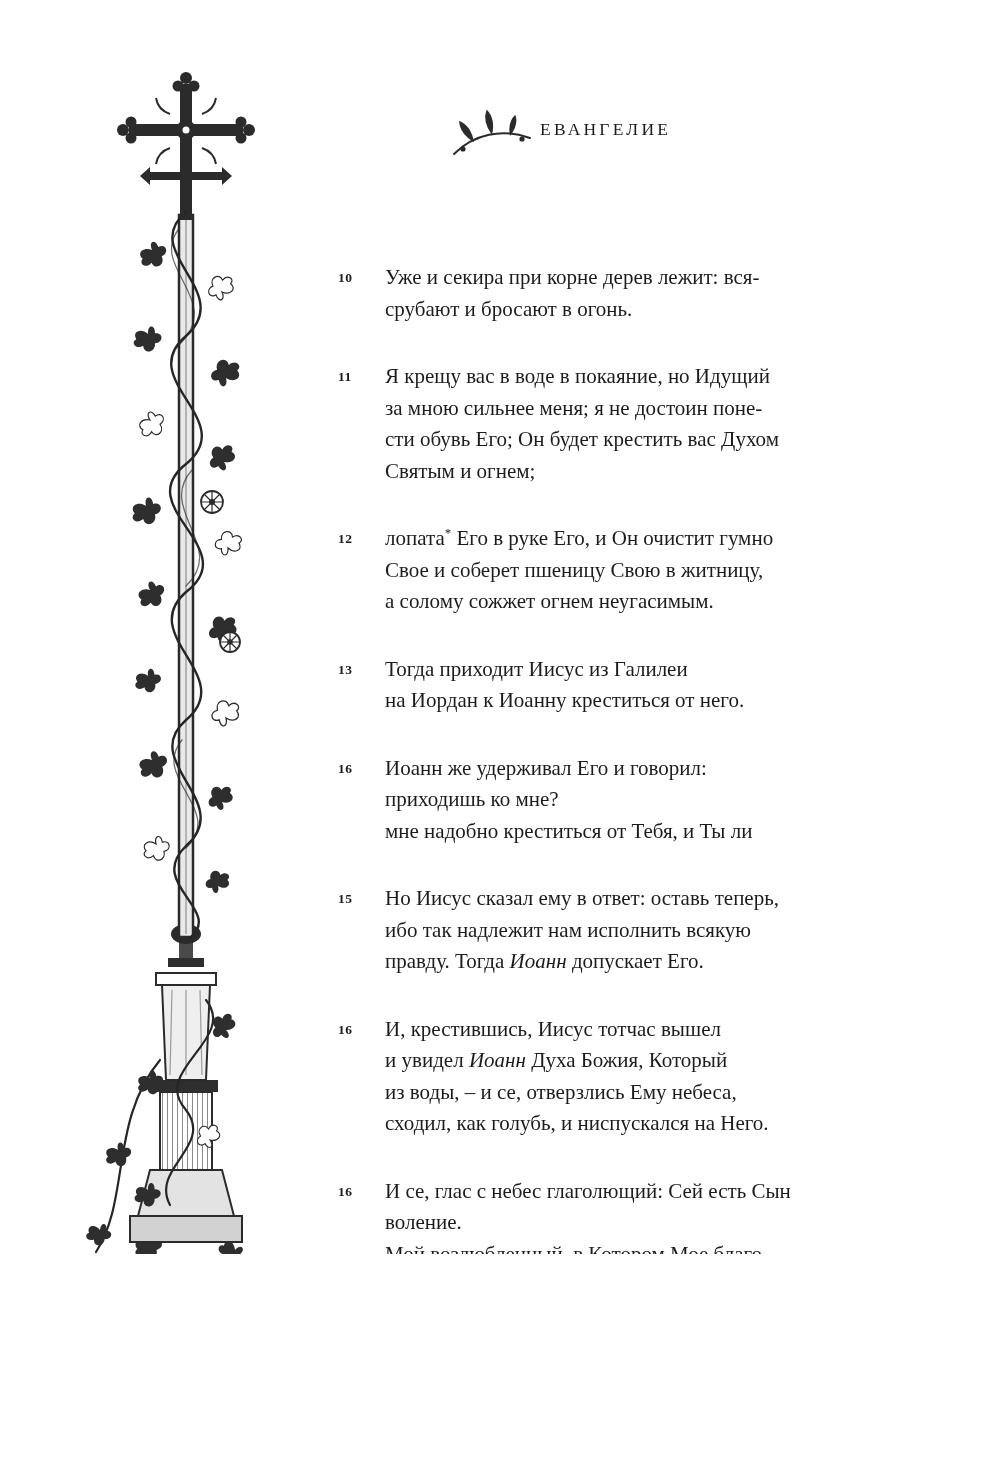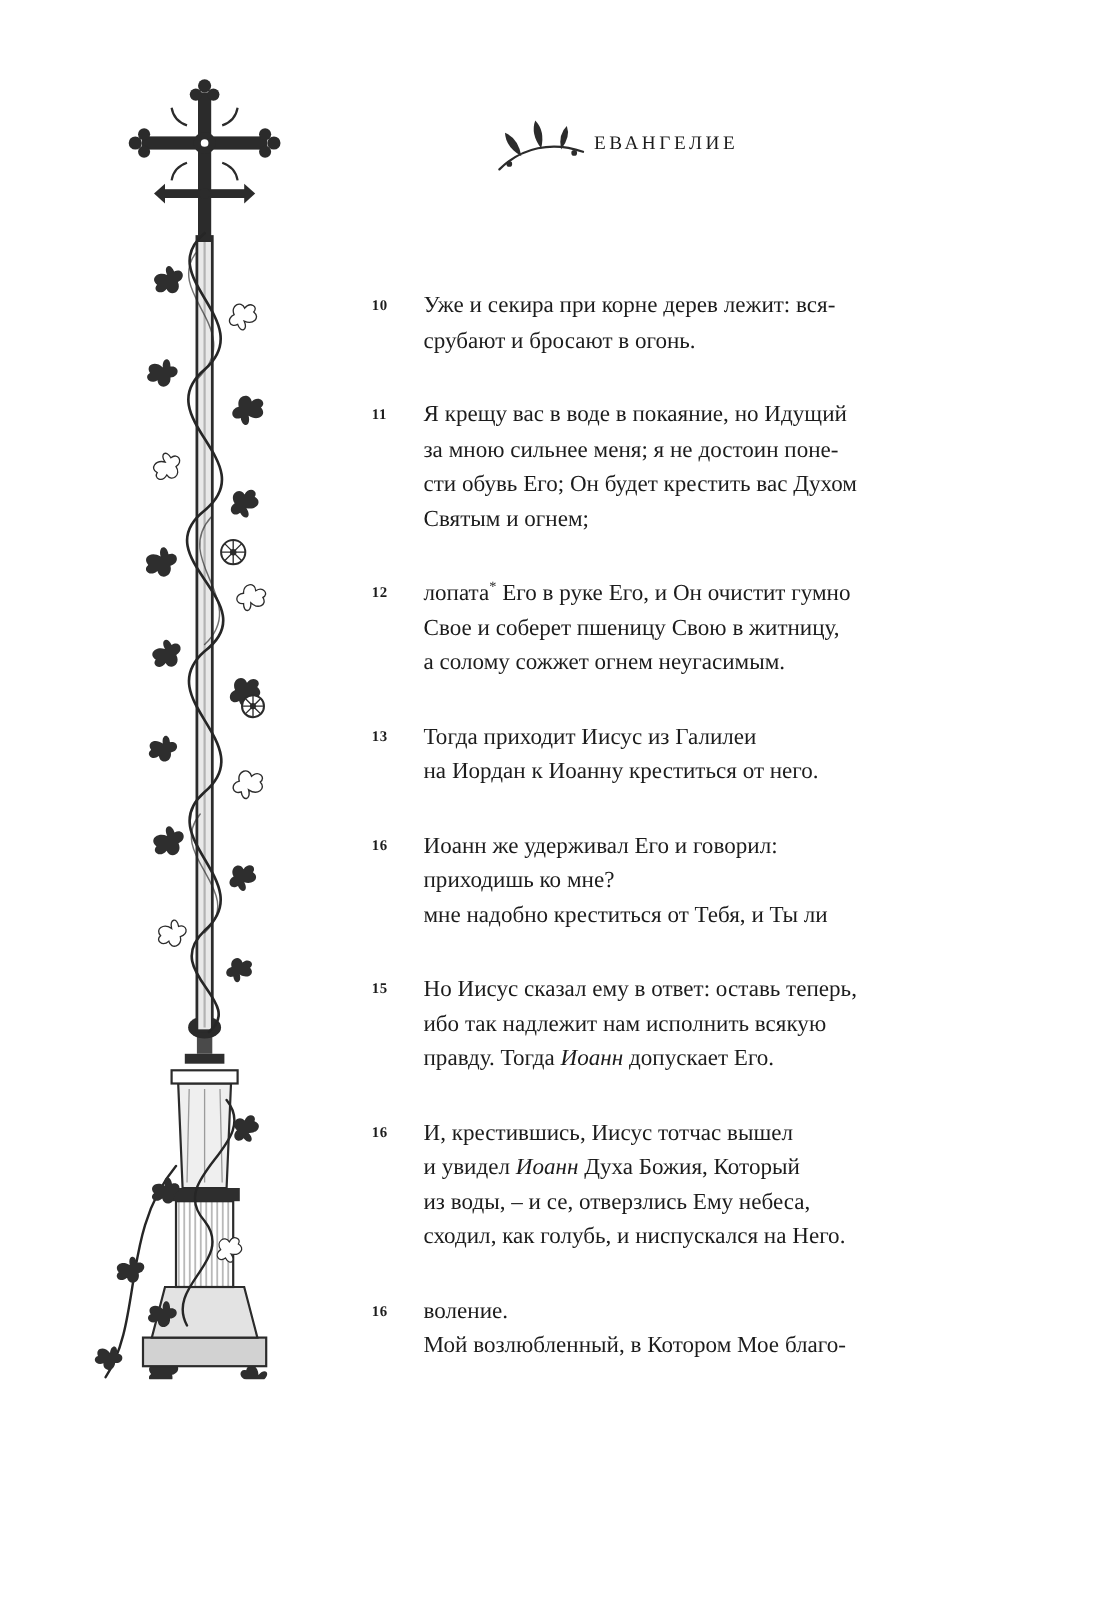--- a/index.html
+++ b/index.html
@@ -233,20 +233,21 @@
           <div class="verse-lines">
             <div class="vline"><span>И, крестившись, Иисус тотчас вышел</span></div>
             <div class="vline"><span>и увидел </span><span class="it">Иоанн</span><span> Духа Божия, Который</span></div>
             <div class="vline"><span>из воды, – и се, отверзлись Ему небеса,</span></div>
             <div class="vline"><span>сходил, как голубь, и ниспускался на Него.</span></div>
           </div>
         </div>
         <div class="verse">
           <span class="verse-num">16</span>
           <div class="verse-lines">
+            <div class="vline"><span>И се, глас с небес глаголющий: Сей есть Сын</span></div>
             <div class="vline"><span>воление.</span></div>
             <div class="vline"><span>Мой возлюбленный, в Котором Мое благо-</span></div>
           </div>
         </div>
       </div>
 
     <div class="footnote">
       <div class="footnote-rule"></div>
       <div class="footnote-line">
         <span class="fn-marker">*</span>

